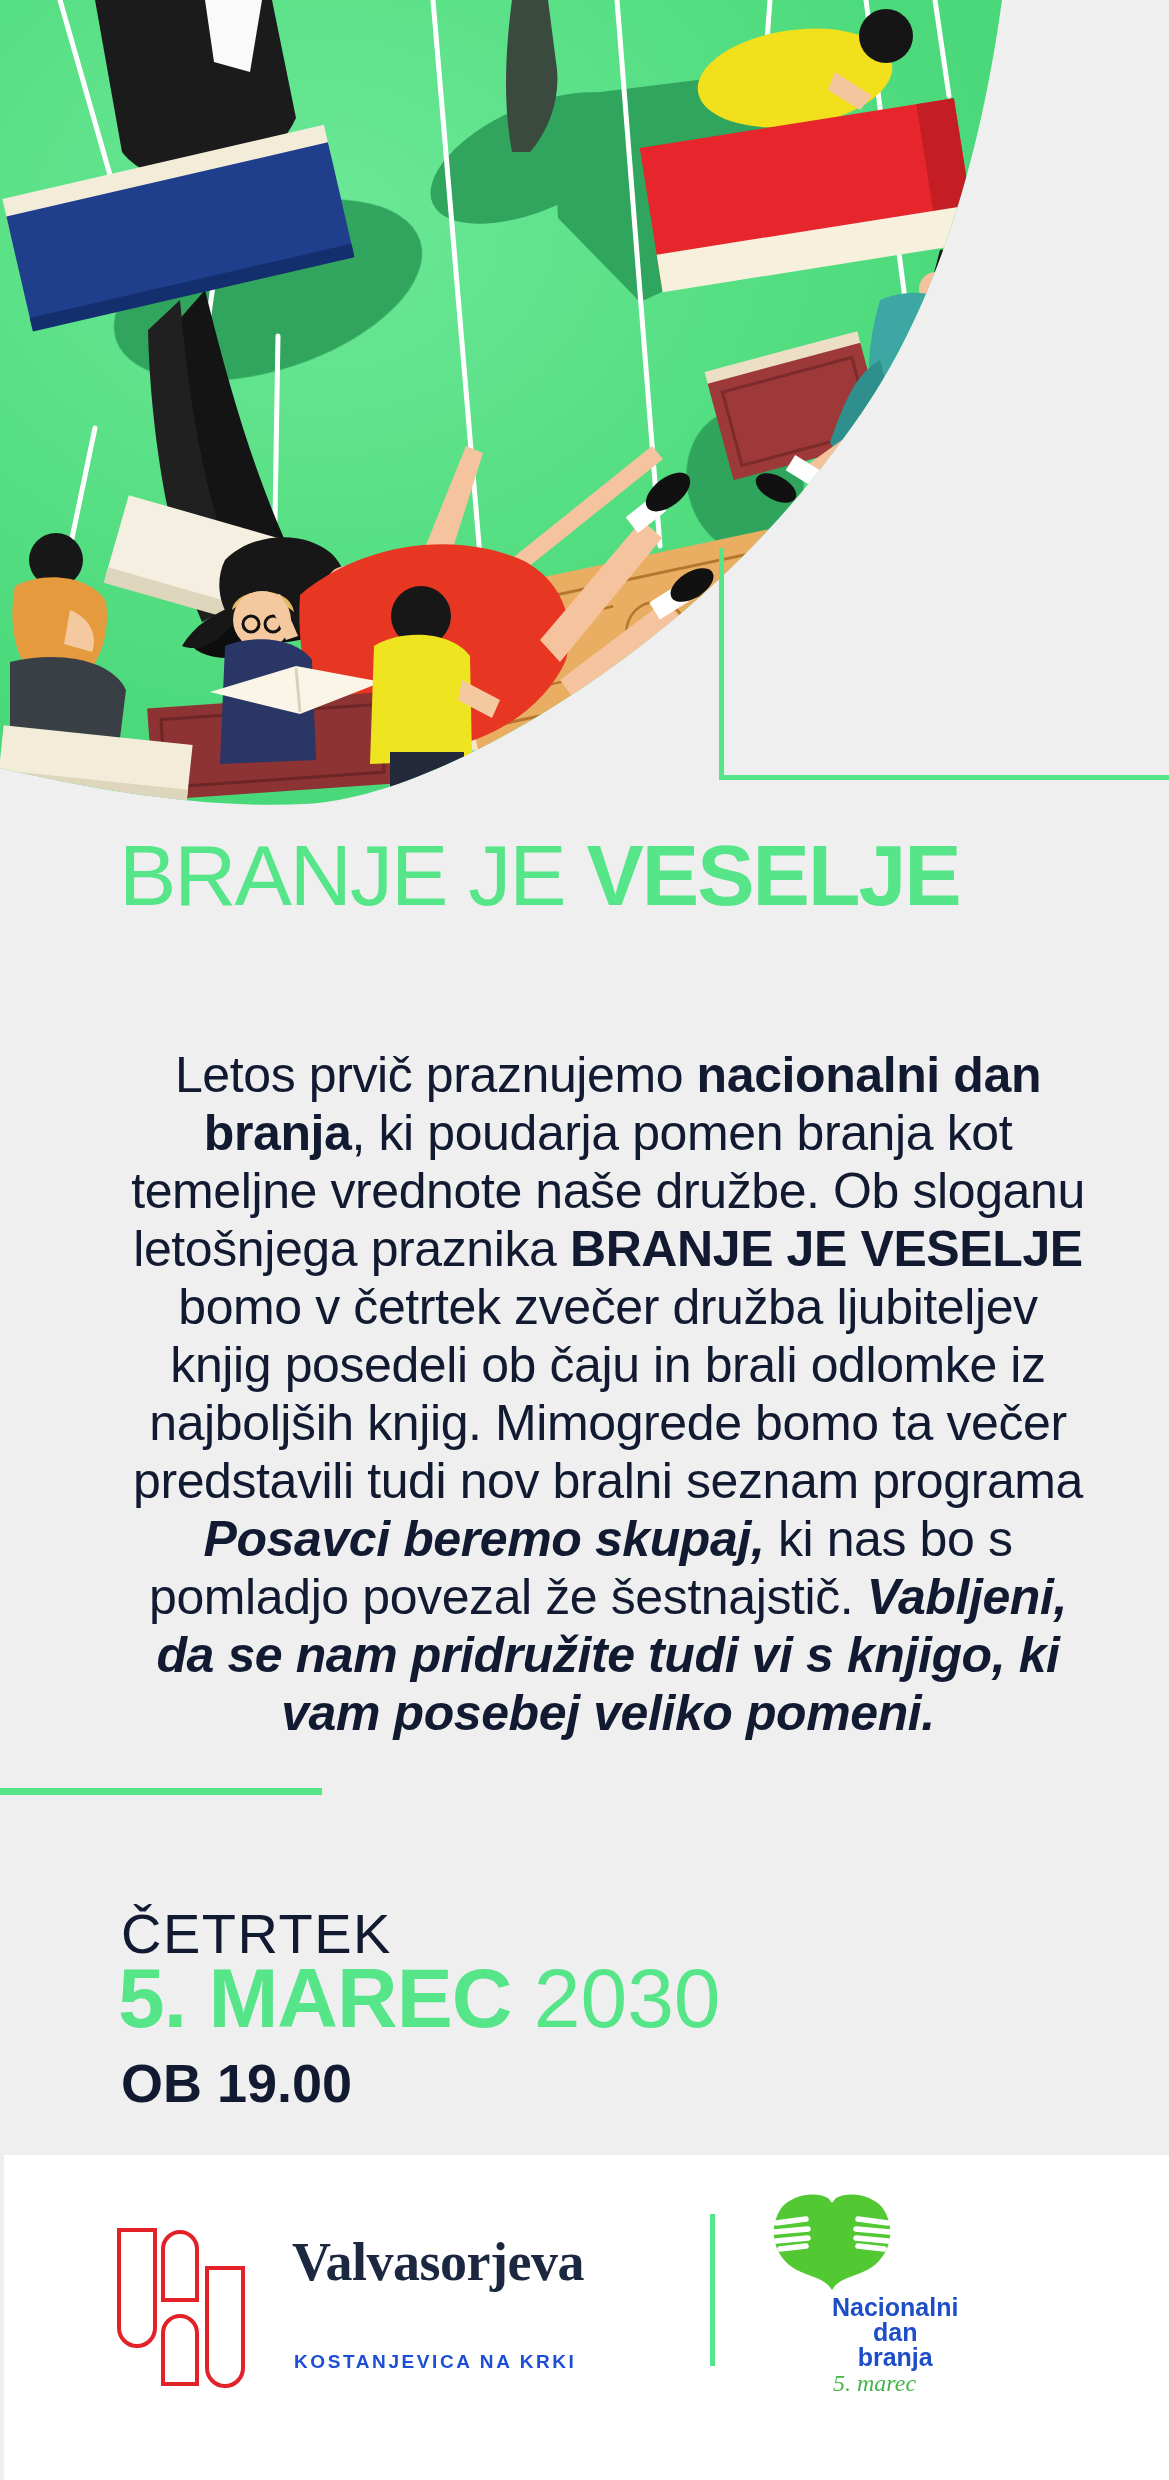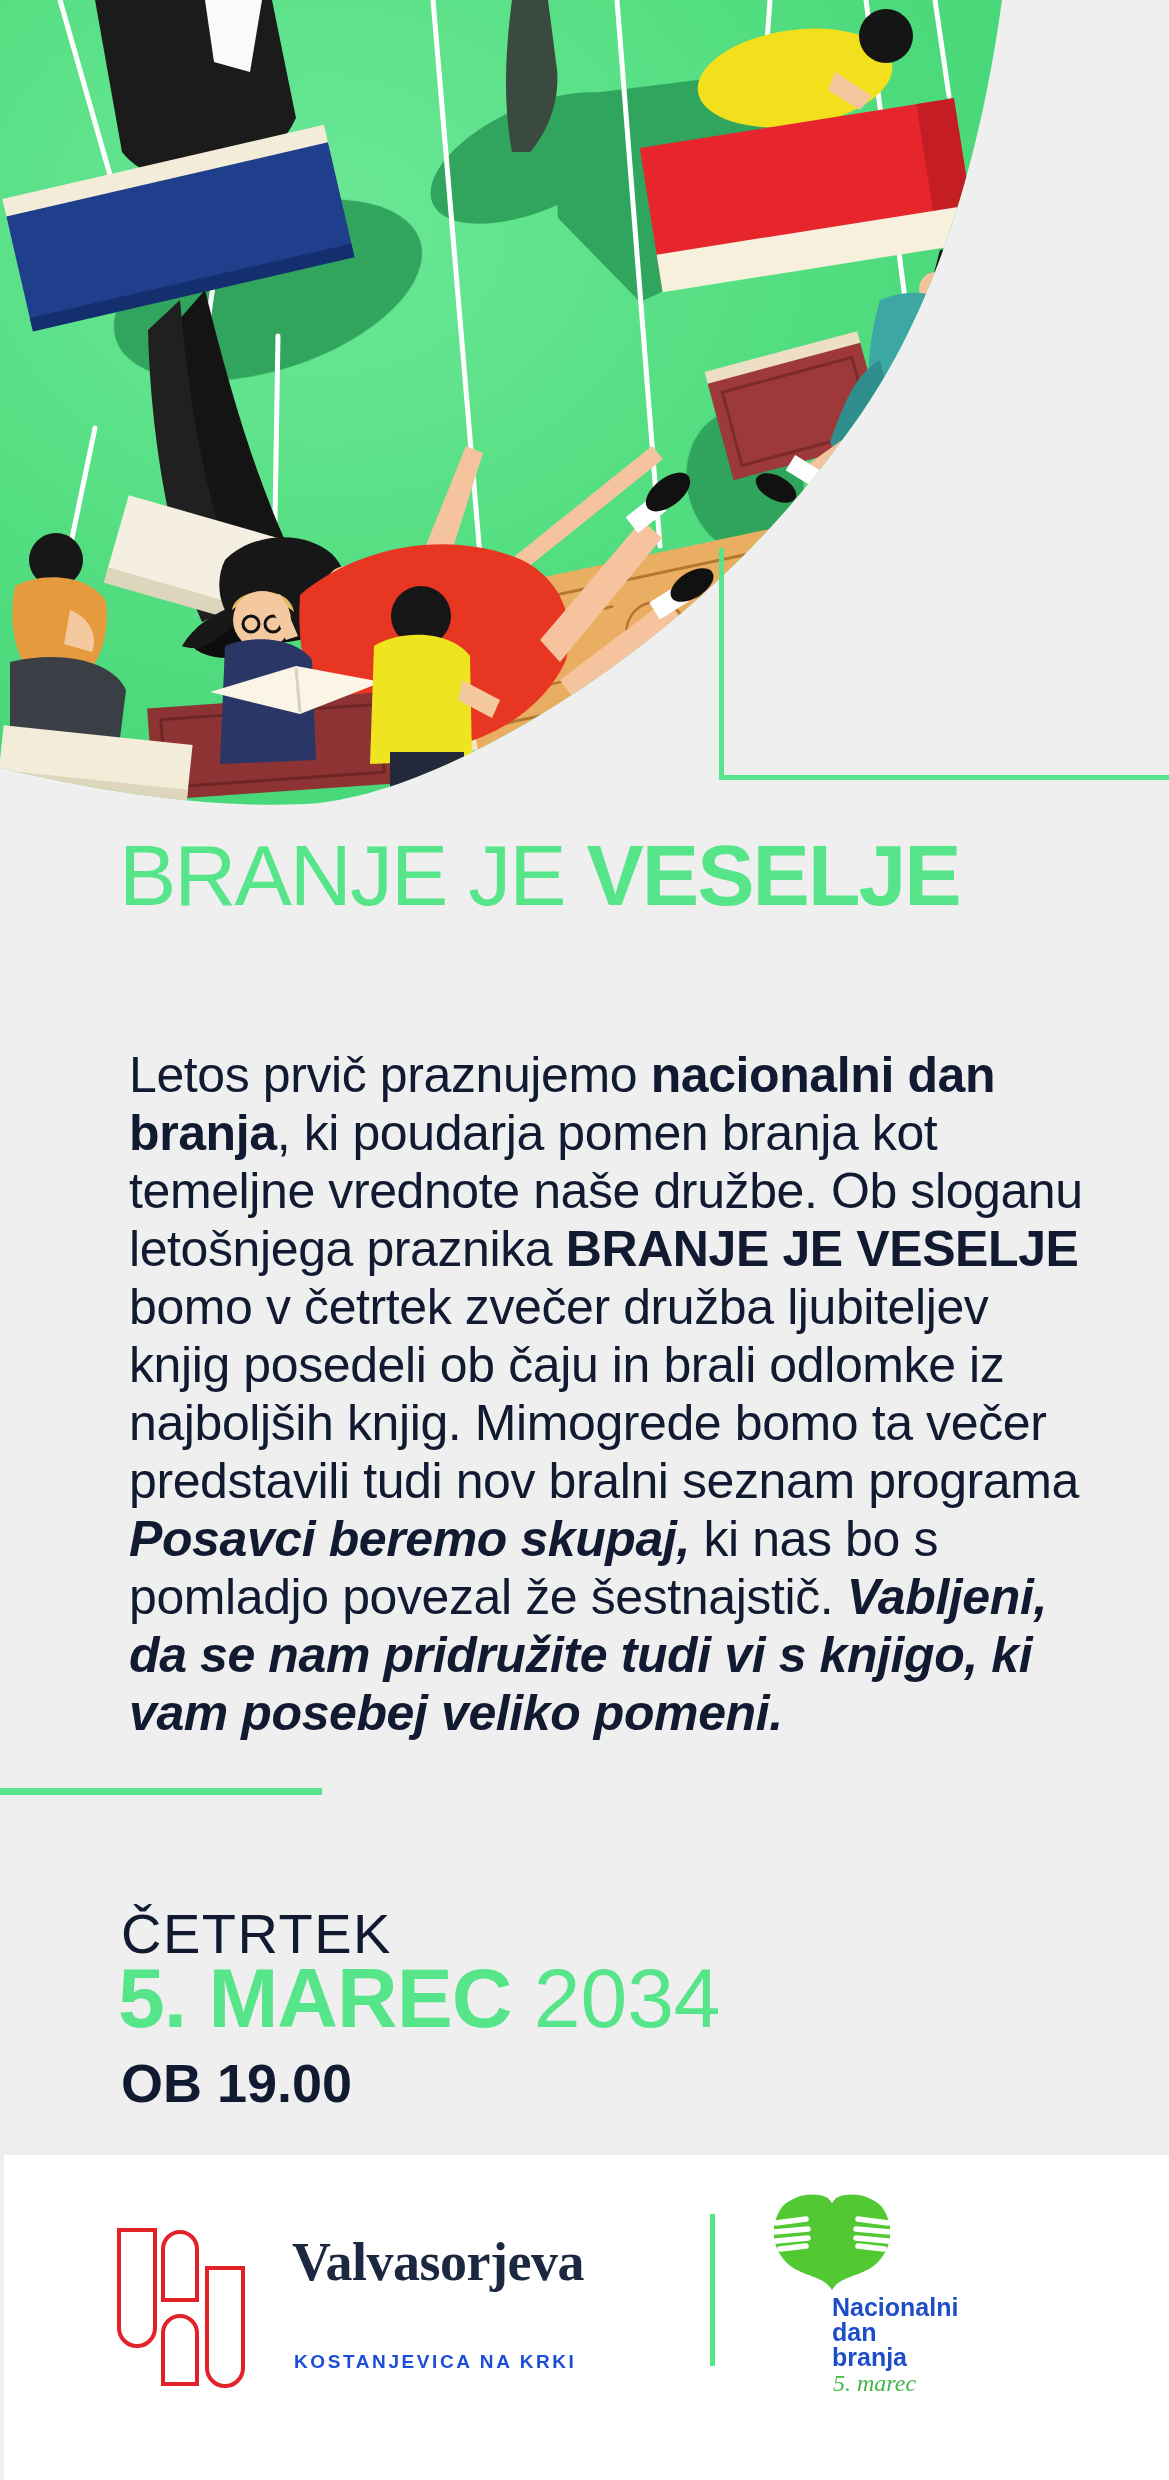--- a/index.html
+++ b/index.html
@@ -1,19 +1,19 @@
 <!DOCTYPE html>
 <html><head>
 <meta charset="utf-8">
 <style>
   html,body{margin:0;padding:0;background:#d8d8d8;}
   .poster{
     position:relative;width:1169px;height:2480px;margin:0 auto;
     background:var(--bg,#efeff0);overflow:hidden;
-    font-family:"Liberation Sans",sans-serif;color:var(--navy,#111a31);
+    font-family:"Liberation Sans",sans-serif;color:var(--navy,#111a31);text-align:center;
   }
   .hero{position:absolute;left:0;top:0;width:1169px;height:815px;}
   .hero svg{display:block;}
   .corner-line-v{position:absolute;left:719px;top:548px;width:5px;height:232px;background:var(--mint,#57e58a);}
   .corner-line-h{position:absolute;left:719px;top:775px;width:450px;height:5px;background:var(--mint,#57e58a);}
   .page-title{
     position:absolute;left:119px;top:832px;font-size:86px;line-height:1;
     letter-spacing:-2px;color:var(--mint,#57e58a);white-space:nowrap;margin:0;
   }
   .page-title .t-regular{font-weight:500;}
@@ -222,21 +222,21 @@
   <div class="corner-line-v"></div>
   <div class="corner-line-h"></div>
 
   <h1 class="page-title"><span class="t-regular">BRANJE JE </span><span class="t-bold">VESELJE</span></h1>
 
 
   <p class="body-text"><span>Letos prvič praznujemo </span><b>nacionalni dan branja</b><span>, ki poudarja pomen branja kot temeljne vrednote naše družbe. Ob sloganu letošnjega praznika </span><b>BRANJE JE VESELJE</b><span> bomo v četrtek zvečer družba ljubiteljev knjig posedeli ob čaju in brali odlomke iz najboljših knjig. Mimogrede bomo ta večer predstavili tudi nov bralni seznam programa </span><span class="bi">Posavci beremo skupaj,</span><span> ki nas bo s pomladjo povezal že šestnajstič. </span><span class="bi">Vabljeni, da se nam pridružite tudi vi s knjigo, ki vam posebej veliko pomeni.</span></p>
 
   <div class="section-rule"></div>
   <p class="weekday">ČETRTEK</p>
-  <p class="date-line"><span class="d-bold">5. MAREC </span><span class="d-year">2034</span></p>
+  <p class="date-line"><span class="d-bold">5. MAREC </span><span class="d-year">2030</span></p>
   <p class="time-line">OB 19.00</p>
 
   <div class="footer">
 
     <div class="lib-logo">
       <div class="shp s1"></div>
       <div class="shp s2"></div>
       <div class="shp s3"></div>
       <div class="shp s4"></div>
     </div>

